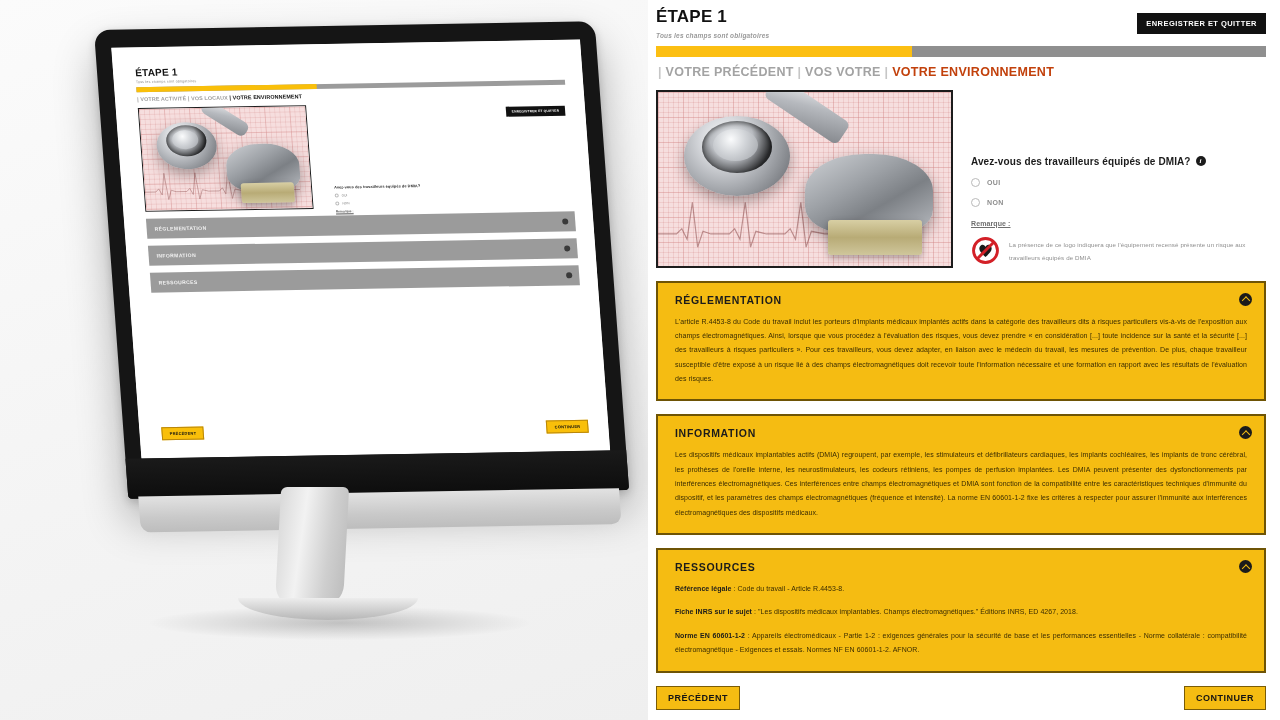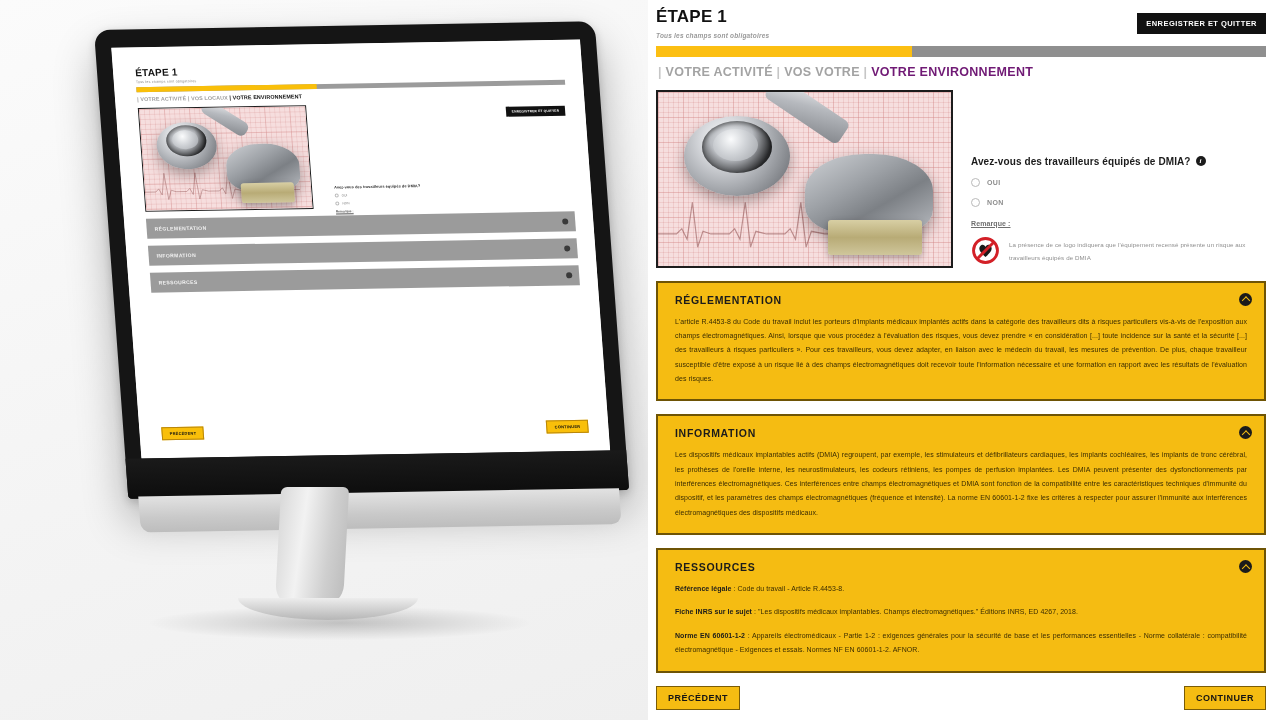--- a/index.html
+++ b/index.html
@@ -347,21 +347,21 @@
     margin-top: 8px;
     font-size: 12.5px;
     font-weight: 700;
     letter-spacing: .3px;
     color: #a3a3a3;
     white-space: nowrap;
     padding-left: 2px;
   }
   .crumbs .sep { color: #c6c6c6; }
   .crumbs .crumb { color: #a3a3a3; cursor: pointer; }
-  .crumbs .crumb.active { color: #701a75; }
+  .crumbs .crumb.active { color: #c2410c; }
 
   
   .content-row {
     display: flex;
     gap: 18px;
     margin-top: 11px;
     padding-left: 2px;
   }
 
   .photo-frame {
@@ -628,21 +628,21 @@
       <div class="step-sub">Tous les champs sont obligatoires</div>
 
       <button class="save-quit">ENREGISTRER ET QUITTER</button>
 
       <div class="progress">
         <div class="progress-fill" id="progress-fill" style="width: 42%;"></div>
       </div>
 
       <div class="crumbs">
         <span class="sep">|</span>
-        <span class="crumb">VOTRE ACTIVITÉ</span>
+        <span class="crumb">VOTRE PRÉCÉDENT</span>
         <span class="sep">|</span>
         <span class="crumb">VOS VOTRE</span>
         <span class="sep">|</span>
         <span class="crumb active">VOTRE ENVIRONNEMENT</span>
       </div>
     </div>
 
     <div class="content-row">
 
       <div class="photo-frame">

